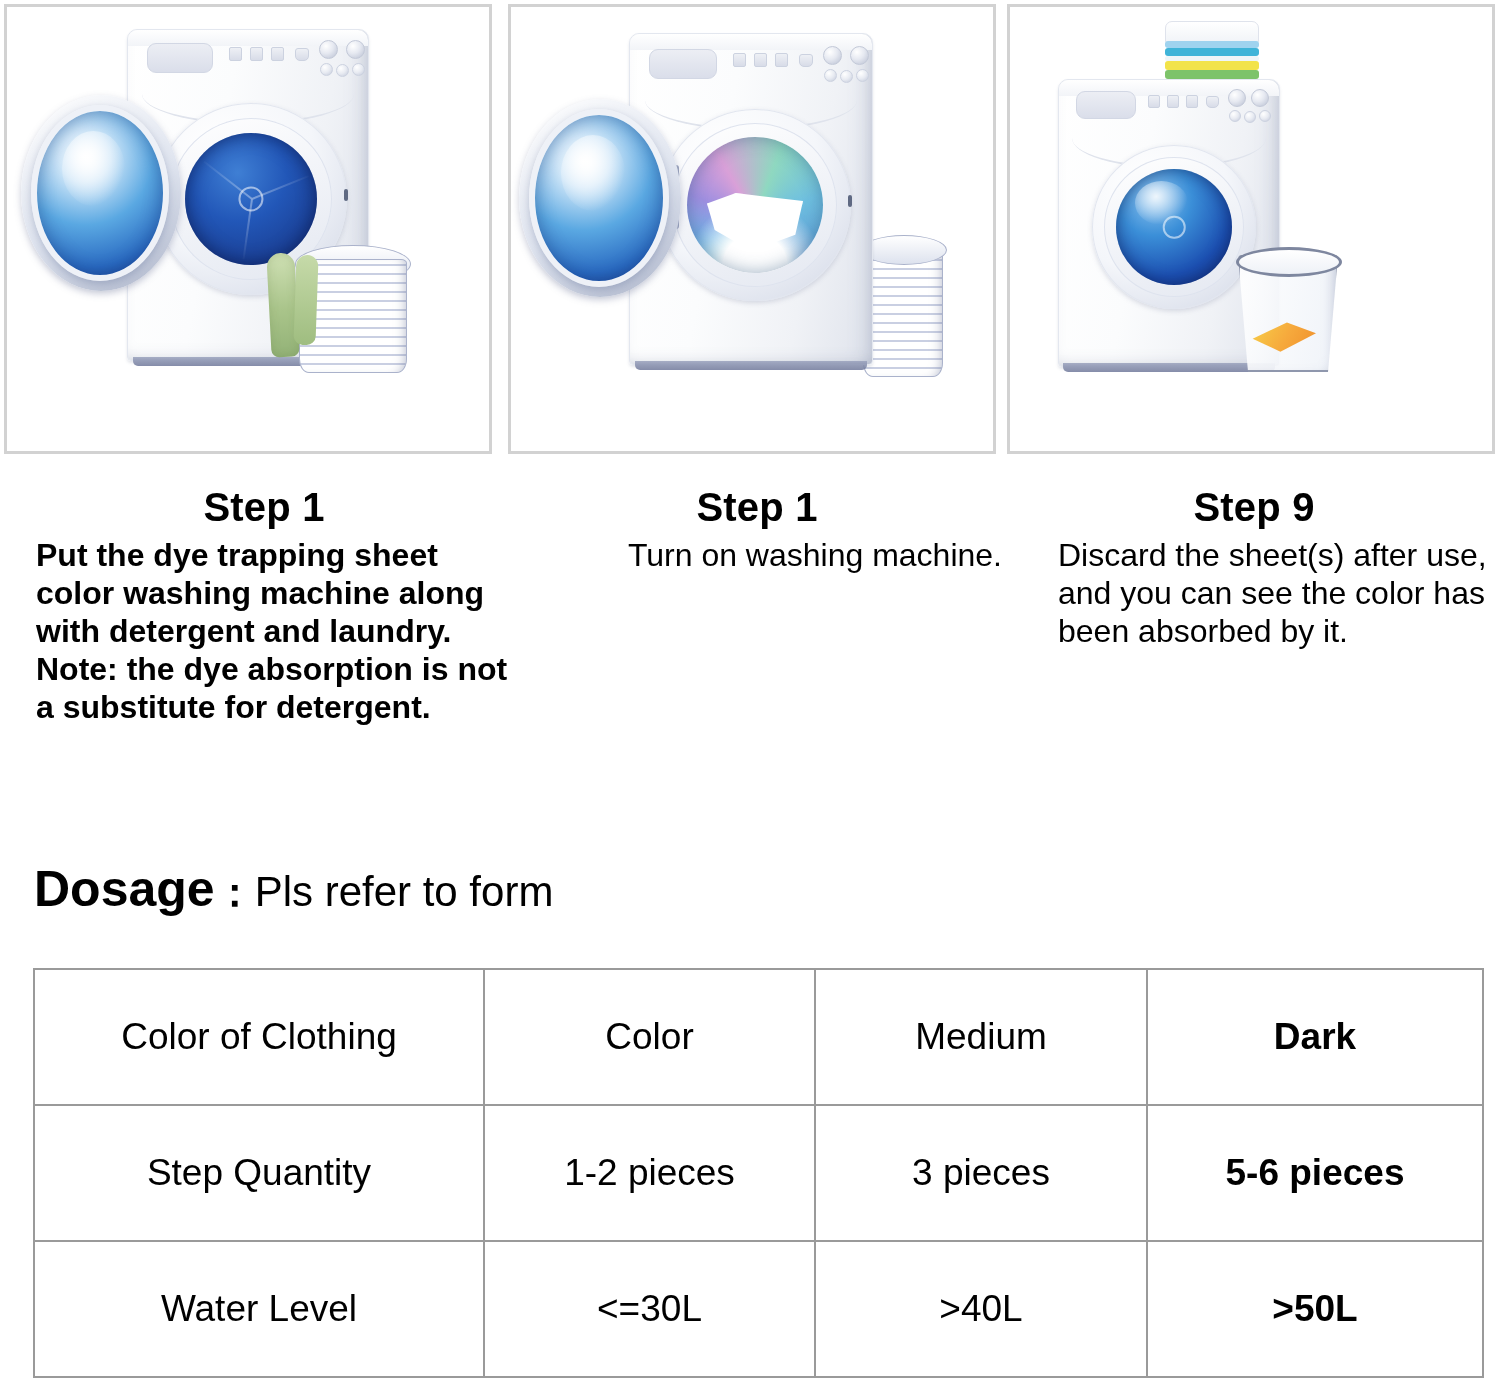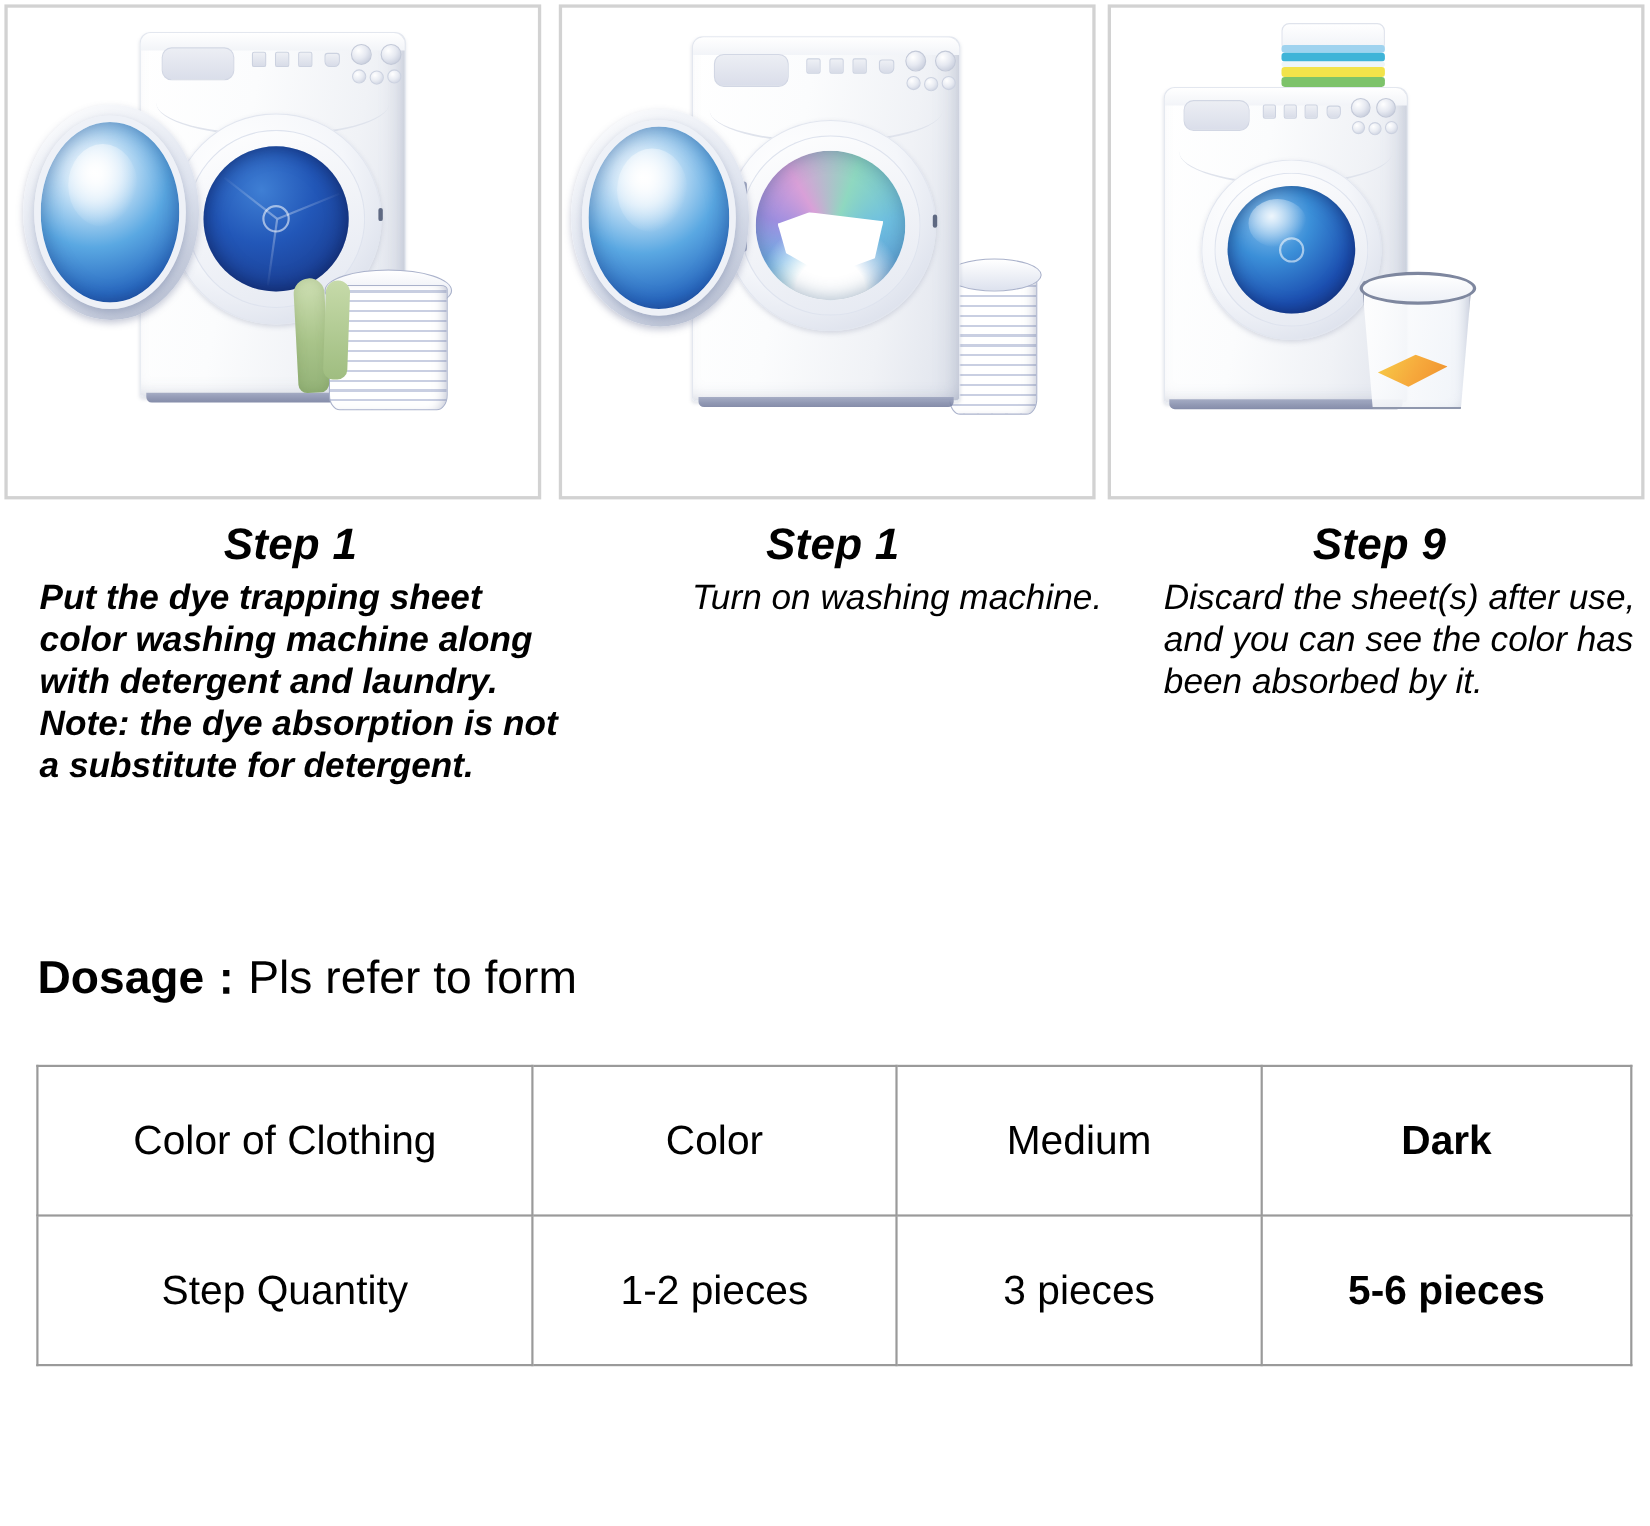--- a/index.html
+++ b/index.html
@@ -242,22 +242,21 @@
     box-shadow:0 1px 2px rgba(160,110,20,.3);
   }
 
   
   .captions{
     position:absolute;
     top:470px; left:0; width:1500px;
   }
   .cap{
     position:absolute;
-    top:0;
-    font-style:italic;
+    top:12px;
   }
   .cap-1{ left:14px;   width:500px; }
   .cap-2{ left:512px;  width:490px; }
   .cap-3{ left:1010px; width:488px; }
 
   .step-title{
     font-weight:bold;
     font-size:40px;
     line-height:50px;
     text-align:center;
@@ -283,21 +282,21 @@
   }
 
   
   .dosage{
     position:absolute;
     left:34px;
     top:860px;
     white-space:nowrap;
   }
   .dosage-label{
-    font-size:42px;
+    font-size:50px;
     font-weight:bold;
     line-height:58px;
     vertical-align:baseline;
   }
   .dosage-colon{
     font-size:40px;
     font-weight:bold;
     line-height:58px;
   }
   .dosage-note{
@@ -487,14 +486,20 @@
       <td class="col-light">Color</td>
       <td class="col-med">Medium</td>
       <td class="col-dark">Dark</td>
     </tr>
     <tr>
       <td class="col-label">Step Quantity</td>
       <td class="col-light">1-2 pieces</td>
       <td class="col-med">3 pieces</td>
       <td class="col-dark">5-6 pieces</td>
     </tr>
+    <tr>
+      <td class="col-label">Water Level</td>
+      <td class="col-light">&lt;=30L</td>
+      <td class="col-med">&gt;40L</td>
+      <td class="col-dark">&gt;50L</td>
+    </tr>
   </tbody>
 </table>
 
 </body></html>

